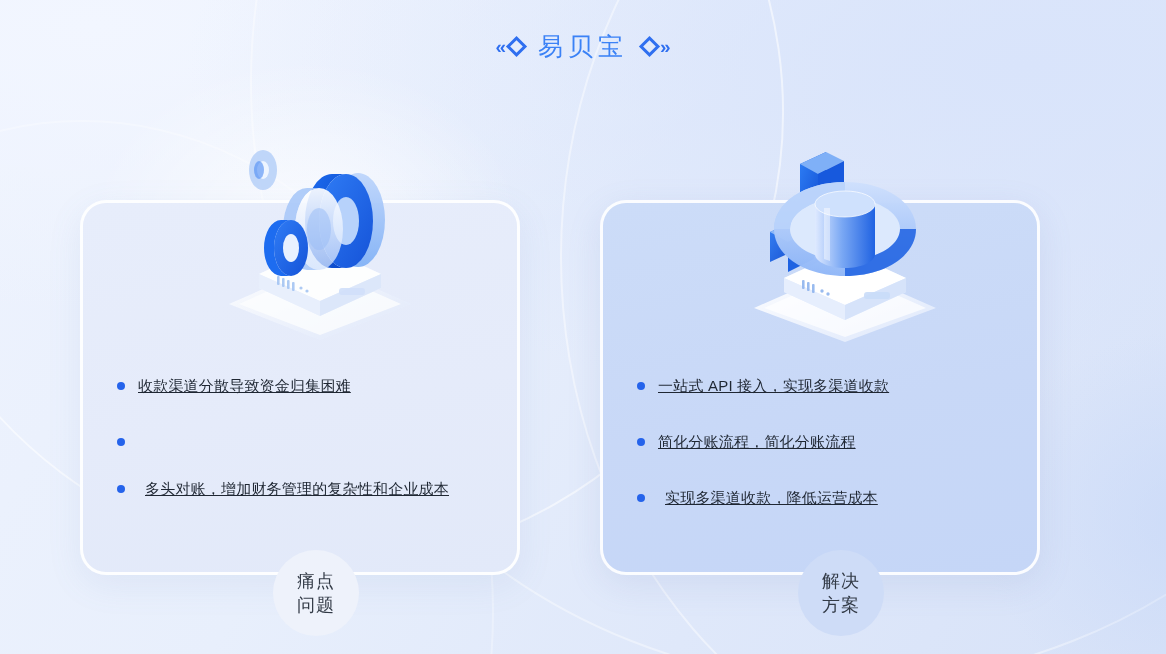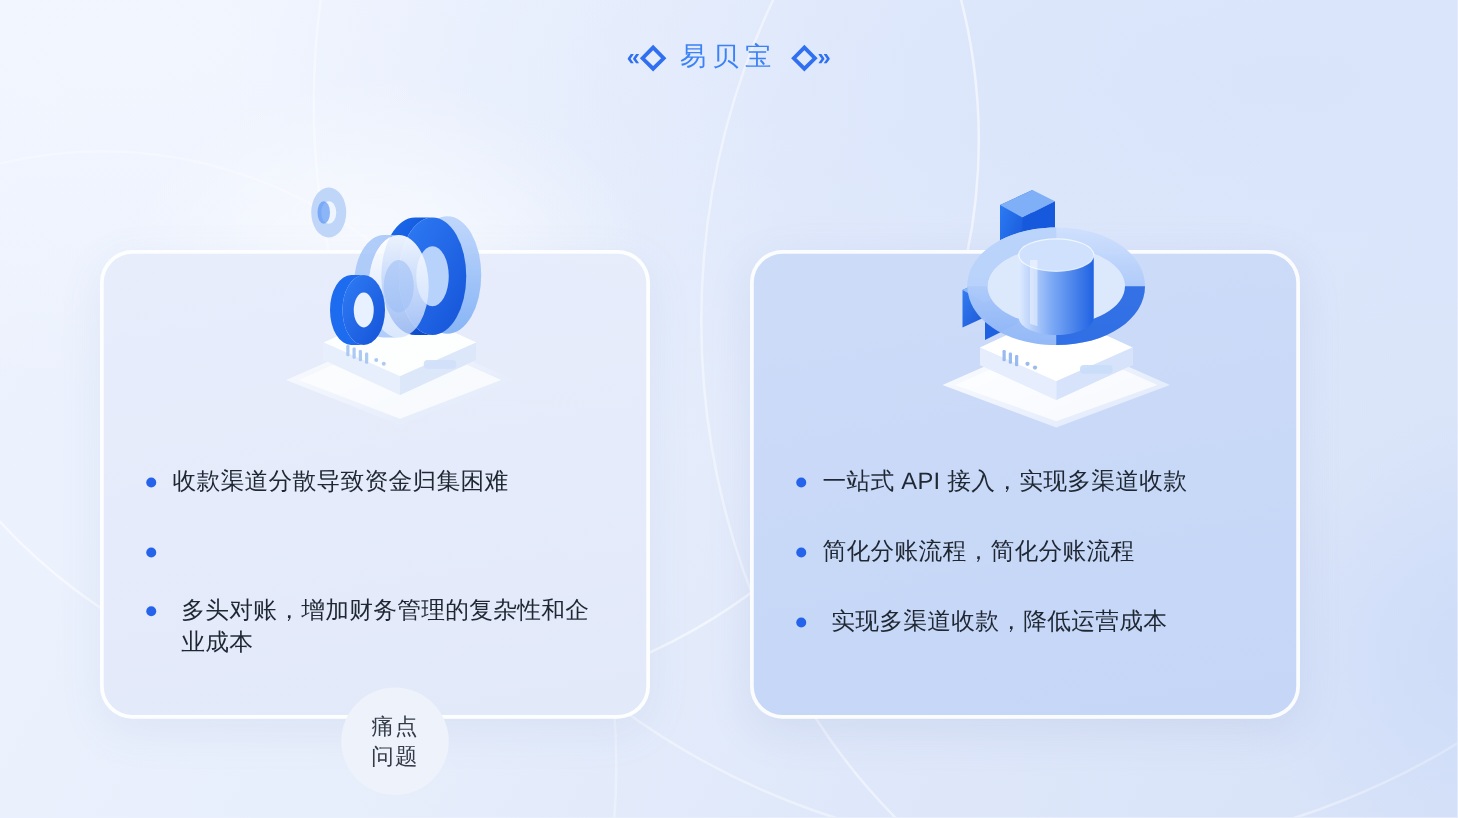--- a/index.html
+++ b/index.html
@@ -26,41 +26,41 @@
   #sw-d{left:-330px;top:120px;width:820px;height:980px;border-radius:50%;
         border:2px solid rgba(255,255,255,.30);}
   #glow-l{position:absolute;left:90px;top:60px;width:430px;height:330px;
         background:radial-gradient(closest-side,rgba(255,255,255,.75),rgba(255,255,255,0));}
   #glow-r{position:absolute;left:980px;top:330px;width:420px;height:380px;
         background:radial-gradient(closest-side,rgba(196,214,248,.55),rgba(196,214,248,0));}
 
   
   #header{position:absolute;left:0;top:0;width:1166px;text-align:center;}
   #title-row{display:flex;align-items:center;justify-content:center;gap:14px;margin-top:24px;height:44px;}
-  #title-text{font-size:21px;color:#3b82f6;letter-spacing:5px;font-weight:400;line-height:44px;}
+  #title-text{font-size:25px;color:#3b82f6;letter-spacing:5px;font-weight:400;line-height:44px;}
   .orn{display:flex;align-items:center;gap:3px;color:#2f6ff0;}
   .chev{font-size:19px;line-height:1;font-weight:600;}
   .dia{width:15px;height:15px;border:3px solid #2f6ff0;transform:rotate(45deg);box-sizing:border-box;}
   #subtitle{margin-top:16px;font-size:24px;color:#2f3a46;letter-spacing:.4px;line-height:34px;}
 
   
   .card{position:absolute;top:200px;width:440px;height:375px;border-radius:26px;
         box-sizing:border-box;border:3px solid rgba(255,255,255,.92);}
   #card-left{left:80px;
         background:linear-gradient(170deg,#e7edfb 0%,#e5ebfa 55%,#e2e9f9 100%);
         box-shadow:0 10px 34px rgba(110,135,190,.10);}
   #card-right{left:600px;
         background:linear-gradient(170deg,#ccdcf8 0%,#c8d8f7 55%,#c5d6f7 100%);
         box-shadow:0 10px 34px rgba(110,135,190,.14);}
 
   .bullets{position:absolute;left:0;top:170px;width:100%;box-sizing:border-box;padding:0 34px;}
   .bullet{display:flex;align-items:flex-start;gap:13px;margin-bottom:30px;}
   .bullet:last-child{margin-bottom:0;gap:20px;}
   .dot{width:8px;height:8px;border-radius:50%;background:#2563eb;flex:0 0 8px;margin-top:9px;}
-  .btext{font-size:19px;color:#1f2733;line-height:26px;letter-spacing:.2px;}
+  .btext{font-size:15px;color:#1f2733;line-height:26px;letter-spacing:.2px;text-decoration:underline;}
 
   
   .badge{position:absolute;width:86px;height:86px;border-radius:50%;
          display:flex;flex-direction:column;align-items:center;justify-content:center;
          font-size:18px;line-height:24px;color:#333b47;text-align:left;letter-spacing:1px;}
   .badge::before{content:"";position:absolute;left:-11px;top:-11px;width:108px;height:108px;
          border-radius:50%;}
   #badge-left{left:273px;top:550px;background:#eef2fb;}
   #badge-left::before{background:rgba(221,230,248,.85);z-index:-1;}
   #badge-right{left:798px;top:550px;background:#cedcf7;}
@@ -268,14 +268,18 @@
         <ellipse cx="105" cy="76" rx="30" ry="13" fill="none" stroke="#ffffff" stroke-opacity=".7"></ellipse>
         <path d="M84 80 L90 80 L90 133 L84 131 Z" fill="#ffffff" opacity=".45"></path>
       </g>
     </svg>
   </div>
 
   <div class="badge" id="badge-left">
     <span>痛点</span>
     <span>问题</span>
   </div>
+  <div class="badge" id="badge-right">
+    <span>解决</span>
+    <span>方案</span>
+  </div>
 
 </div>
 
 </body></html>

